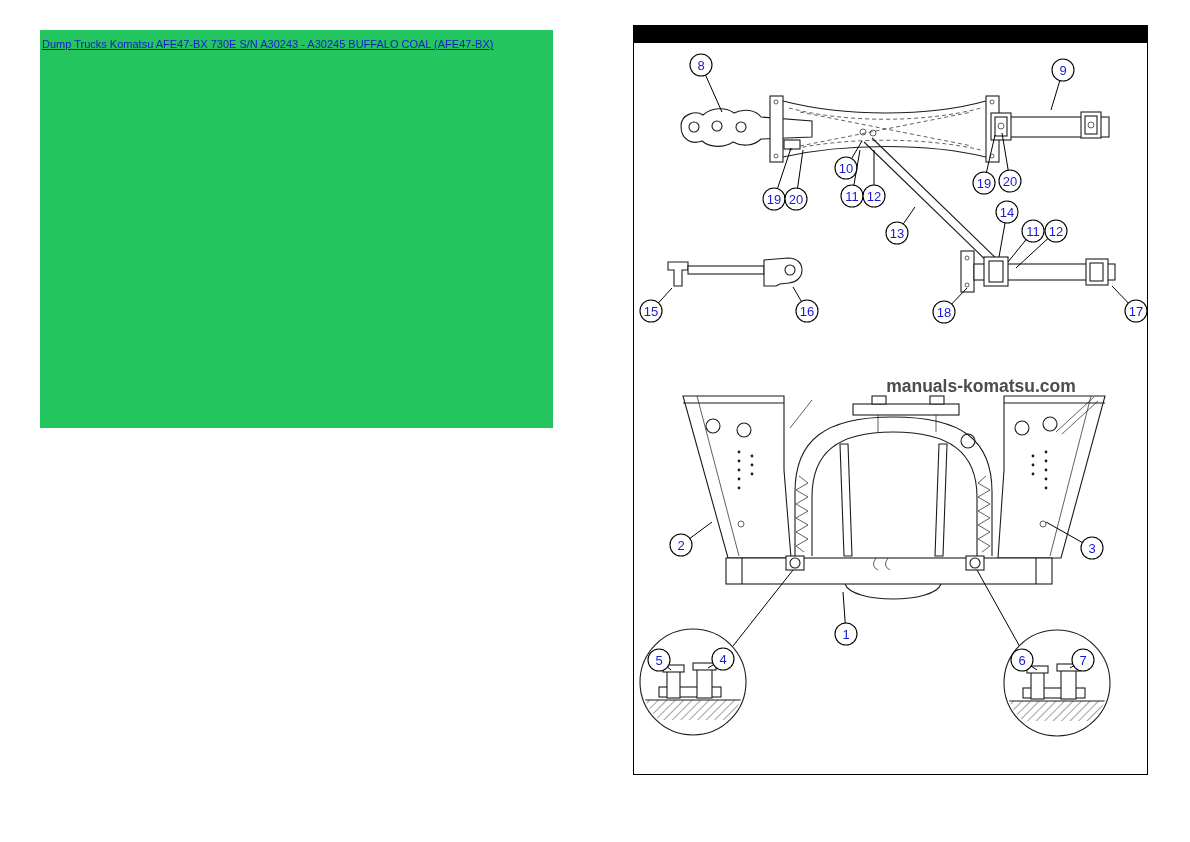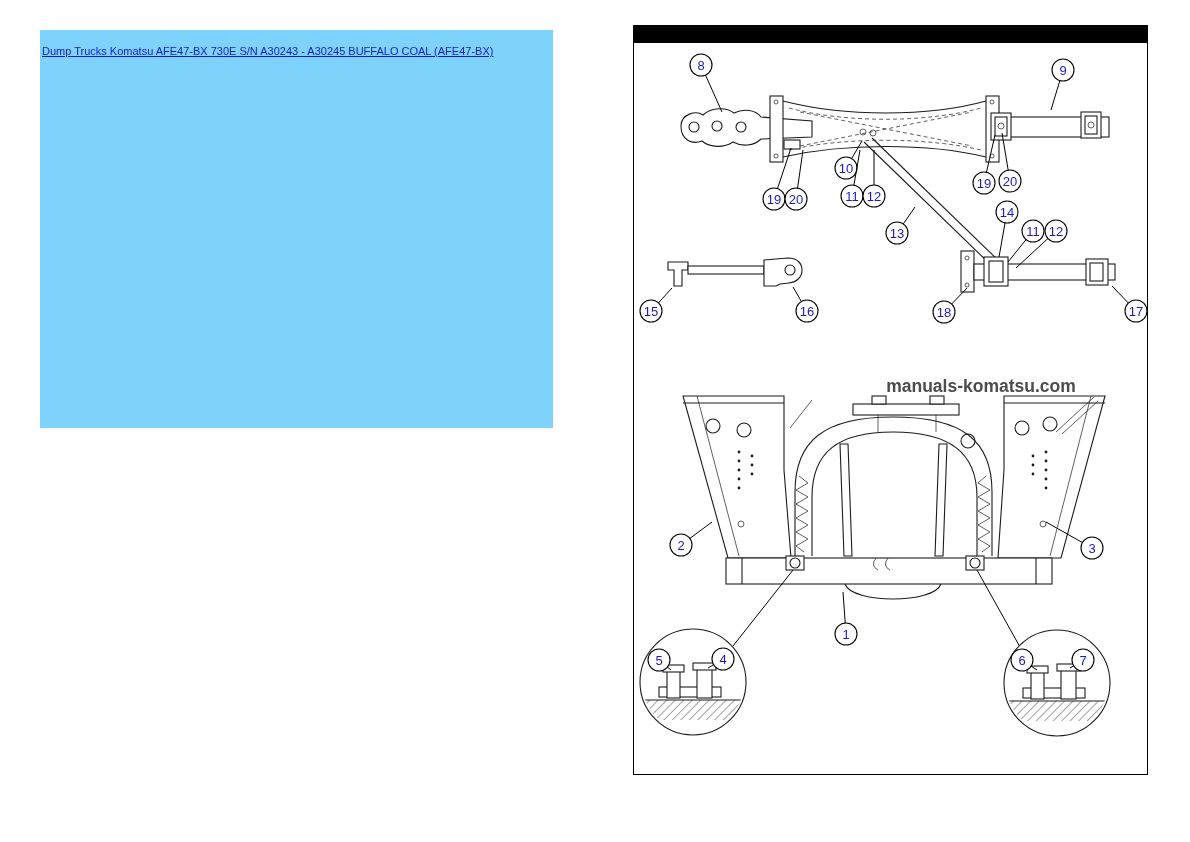--- a/index.html
+++ b/index.html
@@ -1,19 +1,19 @@
 <!DOCTYPE html>
 <html style="--link-color: #1a1acc; --callout-color: #1a1acc;"><head>
 <meta charset="utf-8">
 <style>
   * { margin:0; padding:0; box-sizing:border-box; }
   html, body { width:1190px; height:842px; }
   body { background:#ffffff; font-family:"Liberation Sans", sans-serif; position:relative; overflow:hidden; }
 
-  .left-panel { position:absolute; left:40px; top:30px; width:513px; height:398px; background:#7dd3fc; padding:11px 2px 0 2px; }
+  .left-panel { position:absolute; left:40px; top:30px; width:513px; height:398px; background:#22c55e; padding:4px 2px 0 2px; }
   .manual-link { color:var(--link-color,#1a1acc); font-size:11px; text-decoration:underline; line-height:1.25; }
 
   .diagram-panel { position:absolute; left:633px; top:25px; width:515px; height:750px; background:#ffffff; }
   .diagram-panel svg { width:100%; height:100%; display:block; }
 
   .ln    { fill:none; stroke:#1c1c1c; stroke-width:1.1; }
   .fillw { fill:#ffffff; stroke:#1c1c1c; stroke-width:1.1; }
   .thin  { stroke-width:0.7; }
   .dash  { stroke-dasharray:4 3; }
   .dot   { fill:#1c1c1c; stroke:none; }

